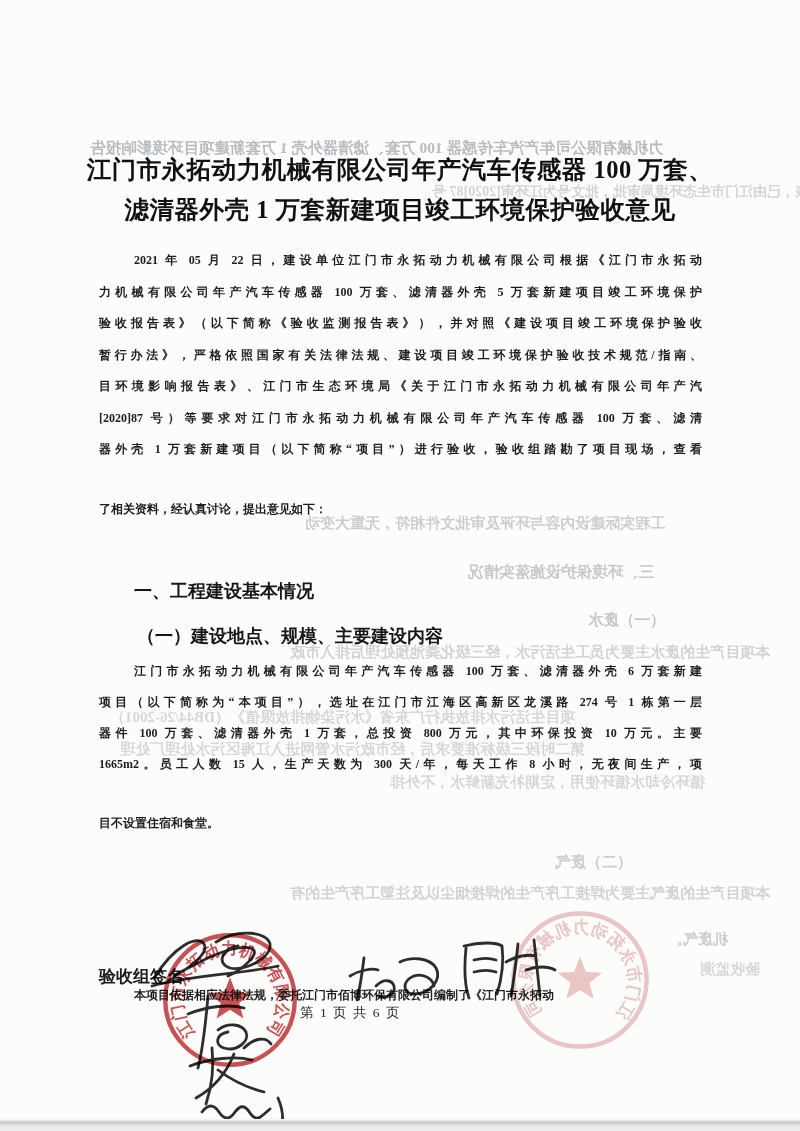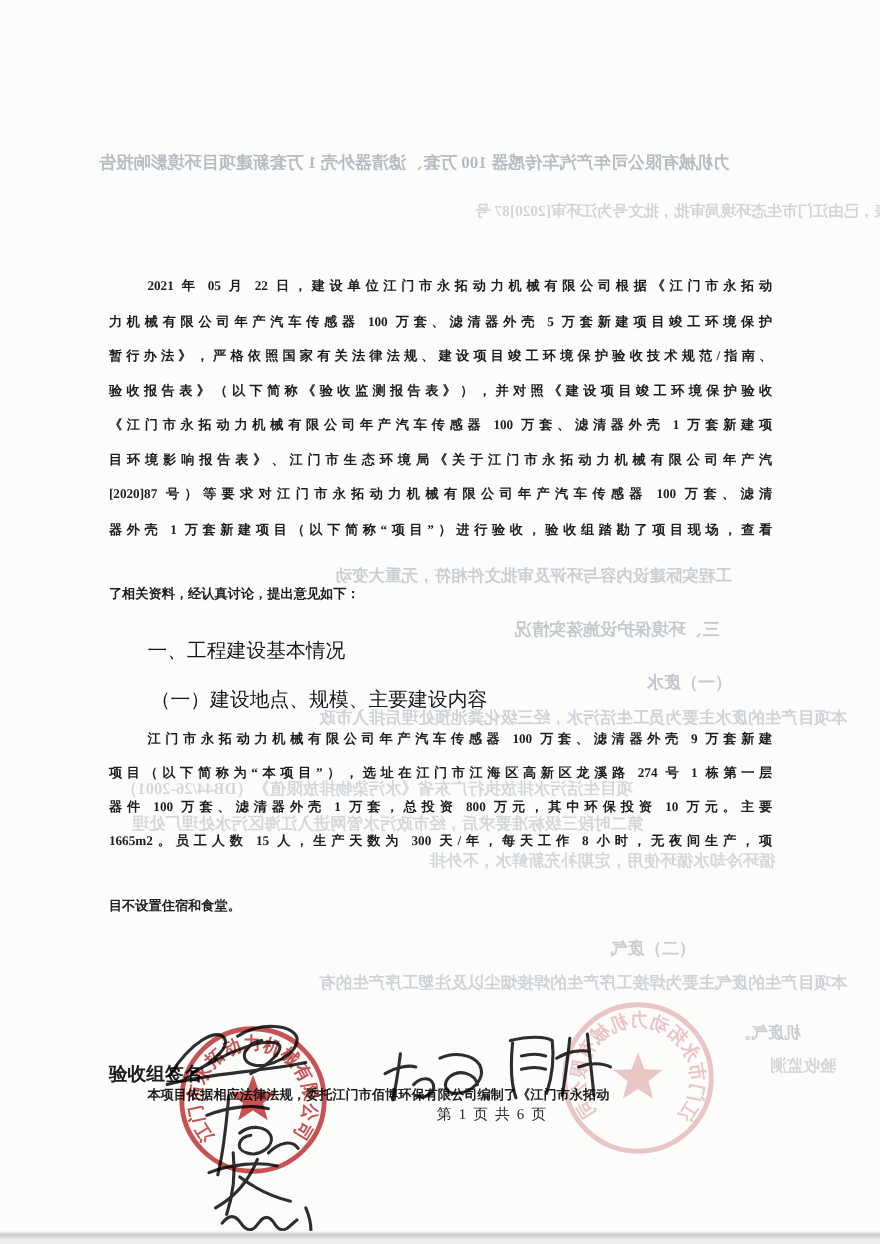--- a/index.html
+++ b/index.html
@@ -30,32 +30,32 @@
   }
   .para { left:99px; width:603px; font-size:12px;font-weight:bold; }
   #para1 { top:245px; line-height:31.5px; }
   #para2 { top:656px; line-height:31px; }
   #para3 { top:952px; line-height:31px; }
   .para .line { text-align:justify; text-align-last:justify; }
   .para .line.first { text-indent:35px; }
   .para .line.last { text-align-last:left;margin-top:28px; }
   .heading {
     font-family:"Liberation Sans","DejaVu Sans",sans-serif;
-    font-weight:normal; font-size:18px; line-height:30px; color:#161616;
+    font-weight:bold; font-size:18px; line-height:30px; color:#161616;
     white-space:nowrap;
   }
   #h-section1 { left:134px; top:576px; }
   #h-sub1 { left:137px; top:621px; }
   #h-sub2 { left:139px; top:886px; }
   .sign-label {
     left:99px; top:962px; font-family:"Liberation Sans","DejaVu Sans",sans-serif;
     font-weight:bold; font-size:17px; line-height:30px; white-space:nowrap;
   }
   .footer {
-    left:288px; top:1002px; width:210px; text-align:right;
+    left:300px; top:1002px; width:210px; text-align:left;
     font-size:13.5px; letter-spacing:1.5px; line-height:22px; color:#2a2a2a;
   }
   
   .seal { position:absolute; z-index:3; mix-blend-mode:multiply; }
   .seal-left  { left:160px; top:930px; width:140px; height:140px; opacity:0.88; }
   .seal-right { left:508px; top:908px; width:144px; height:144px; opacity:0.55;
                 transform:scaleX(-1); }
   .sig { position:absolute; z-index:4; mix-blend-mode:multiply; opacity:0.92; }
   .sig path { fill:none; stroke-width:2.8; stroke-linecap:round; stroke-linejoin:round; }
   #sig-1 { left:146px; top:926px; }
@@ -82,39 +82,42 @@
       <div class="ghost" style="left: 290px; top: 643px; font-size: 15px; opacity: 0.27;">本项目产生的废水主要为员工生活污水，经三级化粪池预处理后排入市政</div>
       <div class="ghost" style="left: 110px; top: 708px; font-size: 15px; opacity: 0.24;">项目生活污水排放执行广东省《水污染物排放限值》（DB44/26-2001）</div>
       <div class="ghost" style="left: 120px; top: 740px; font-size: 15px; opacity: 0.24;">第二时段三级标准要求后，经市政污水管网进入江海区污水处理厂处理</div>
       <div class="ghost" style="left: 390px; top: 773px; font-size: 15px; opacity: 0.24;">循环冷却水循环使用，定期补充新鲜水，不外排</div>
       <div class="ghost" style="left: 555px; top: 852px; font-size: 15.5px; opacity: 0.3;">（二）废气</div>
       <div class="ghost" style="left: 290px; top: 884px; font-size: 15px; opacity: 0.27;">本项目产生的废气主要为焊接工序产生的焊接烟尘以及注塑工序产生的有</div>
       <div class="ghost" style="left: 668px; top: 930px; font-size: 15px; opacity: 0.3;">机废气。</div>
       <div class="ghost" style="left: 700px; top: 960px; font-size: 15px; opacity: 0.24;">验收监测</div>
     </div>
 
+  <div class="printed title">
+    <div>江门市永拓动力机械有限公司年产汽车传感器 100 万套、</div>
+    <div>滤清器外壳 1 万套新建项目竣工环境保护验收意见</div>
+  </div>
 
   <div class="printed para" id="para1">
       <div class="line first">2021 年 05 月 22 日，建设单位江门市永拓动力机械有限公司根据《江门市永拓动</div>
       <div class="line">力机械有限公司年产汽车传感器 100 万套、滤清器外壳 5 万套新建项目竣工环境保护</div>
+      <div class="line">验收报告表》（以下简称《验收监测报告表》），并对照《建设项目竣工环境保护验收</div>
       <div class="line">暂行办法》，严格依照国家有关法律法规、建设项目竣工环境保护验收技术规范/指南、</div>
-      <div class="line">验收报告表》（以下简称《验收监测报告表》），并对照《建设项目竣工环境保护验收</div>
-      <div class="line">《江门市永拓动力机械有限公司年产汽车传感器 100 万套、滤清器外壳 1 万套新建项</div>
       <div class="line">目环境影响报告表》、江门市生态环境局《关于江门市永拓动力机械有限公司年产汽</div>
       <div class="line">[2020]87 号）等要求对江门市永拓动力机械有限公司年产汽车传感器 100 万套、滤清</div>
       <div class="line">器外壳 1 万套新建项目（以下简称“项目”）进行验收，验收组踏勘了项目现场，查看</div>
       <div class="line last">了相关资料，经认真讨论，提出意见如下：</div>
     </div>
 
   <div class="printed heading" id="h-section1">一、工程建设基本情况</div>
 
   <div class="printed heading" id="h-sub1">（一）建设地点、规模、主要建设内容</div>
 
   <div class="printed para" id="para2">
-      <div class="line first">江门市永拓动力机械有限公司年产汽车传感器 100 万套、滤清器外壳 9 万套新建</div>
+      <div class="line first">江门市永拓动力机械有限公司年产汽车传感器 100 万套、滤清器外壳 6 万套新建</div>
       <div class="line">项目（以下简称为“本项目”），选址在江门市江海区高新区龙溪路 274 号 1 栋第一层</div>
       <div class="line">器件 100 万套、滤清器外壳 1 万套，总投资 800 万元，其中环保投资 10 万元。主要</div>
       <div class="line">1665m2。员工人数 15 人，生产天数为 300 天/年，每天工作 8 小时，无夜间生产，项</div>
       <div class="line last">目不设置住宿和食堂。</div>
     </div>
 
 
   <div class="printed para" id="para3">
       <div class="line first last">本项目依据相应法律法规，委托江门市佰博环保有限公司编制了《江门市永拓动</div>
     </div>

